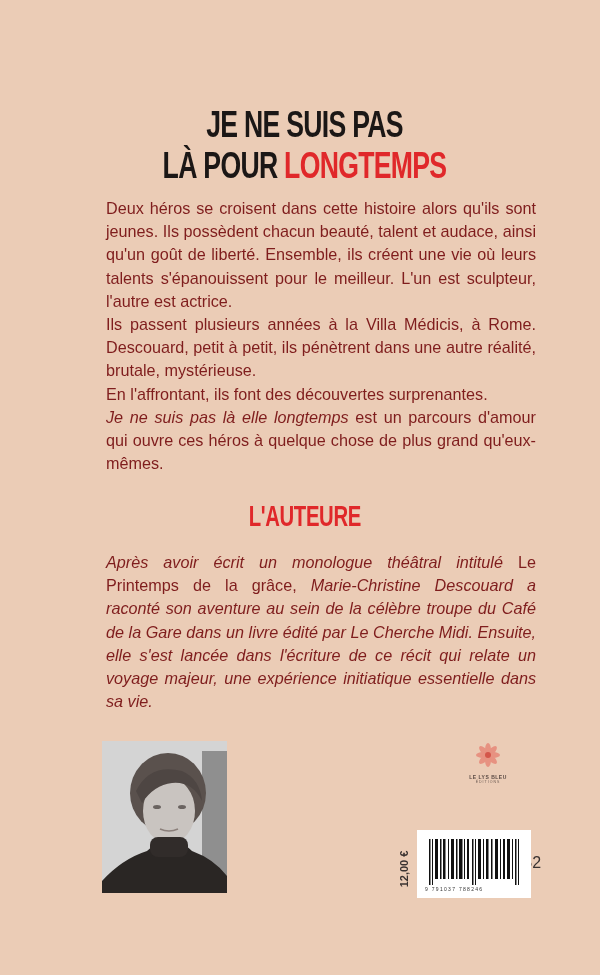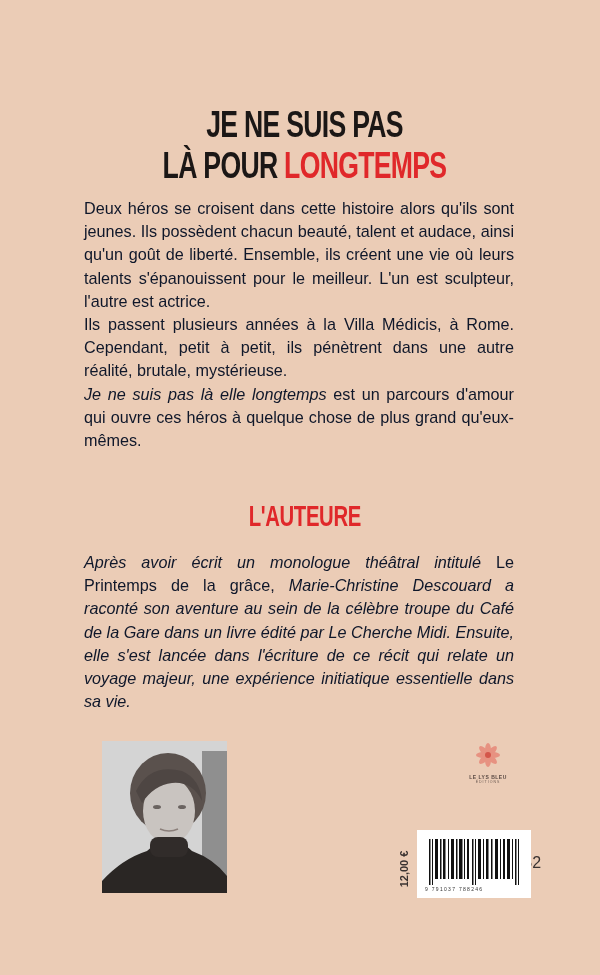--- a/index.html
+++ b/index.html
@@ -28,26 +28,26 @@
       letter-spacing: -1px;
       color: #1b1716;
       transform: scaleX(0.72);
       transform-origin: 316px 0;
     }
     .title .line { display: block; white-space: nowrap; }
     .title .red { color: #e0282a; }
 
     .body-text {
       position: absolute;
-      left: 84px;
+      left: 106px;
       width: 430px;
       font-size: 16.2px;
       line-height: 23.2px;
       text-align: justify;
-      color: #0f172a;
+      color: #7f1d1d;
     }
     .body-text p { margin: 0; }
     #synopsis { top: 197px; }
     .last-line { text-align-last: left; }
 
     .section-title {
       position: absolute;
       top: 500px;
       left: 0;
       width: 600px;
@@ -149,21 +149,22 @@
 </head>
 <body>
 
 <div class="title">
   <span class="line">JE NE SUIS PAS</span>
   <span class="line"><span>LÀ POUR </span><span class="red">LONGTEMPS</span></span>
 </div>
 
 <div class="body-text" id="synopsis">
   <p>Deux héros se croisent dans cette histoire alors qu'ils sont jeunes. Ils possèdent chacun beauté, talent et audace, ainsi qu'un goût de liberté. Ensemble, ils créent une vie où leurs talents s'épanouissent pour le meilleur. L'un est sculpteur, l'autre est actrice.</p>
-  <p>Ils passent plusieurs années à la Villa Médicis, à Rome. Cependant, petit à petit, ils pénètrent dans une autre réalité, brutale, mystérieuse.</p>
+  <p>Ils passent plusieurs années à la Villa Médicis, à Rome. Descouard, petit à petit, ils pénètrent dans une autre réalité, brutale, mystérieuse.</p>
+  <p>En l'affrontant, ils font des découvertes surprenantes.</p>
   <p class="last-line"><em>Je ne suis pas là elle longtemps</em><span> est un parcours d'amour qui ouvre ces héros à quelque chose de plus grand qu'eux-mêmes.</span></p>
 </div>
 
 <div class="section-title">L'AUTEURE</div>
 
 <div class="body-text" id="author-bio">
   <p class="last-line"><span>Après avoir écrit un monologue théâtral intitulé </span><span class="upright">Le Printemps de la grâce,</span><span> Marie-Christine Descouard a raconté son aventure au sein de la célèbre troupe du Café de la Gare dans un livre édité par Le Cherche Midi. Ensuite, elle s'est lancée dans l'écriture de ce récit qui relate un voyage majeur, une expérience initiatique essentielle dans sa vie.</span></p>
 </div>
 
 <div class="photo" title="Portrait photo of the author (black and white)">

